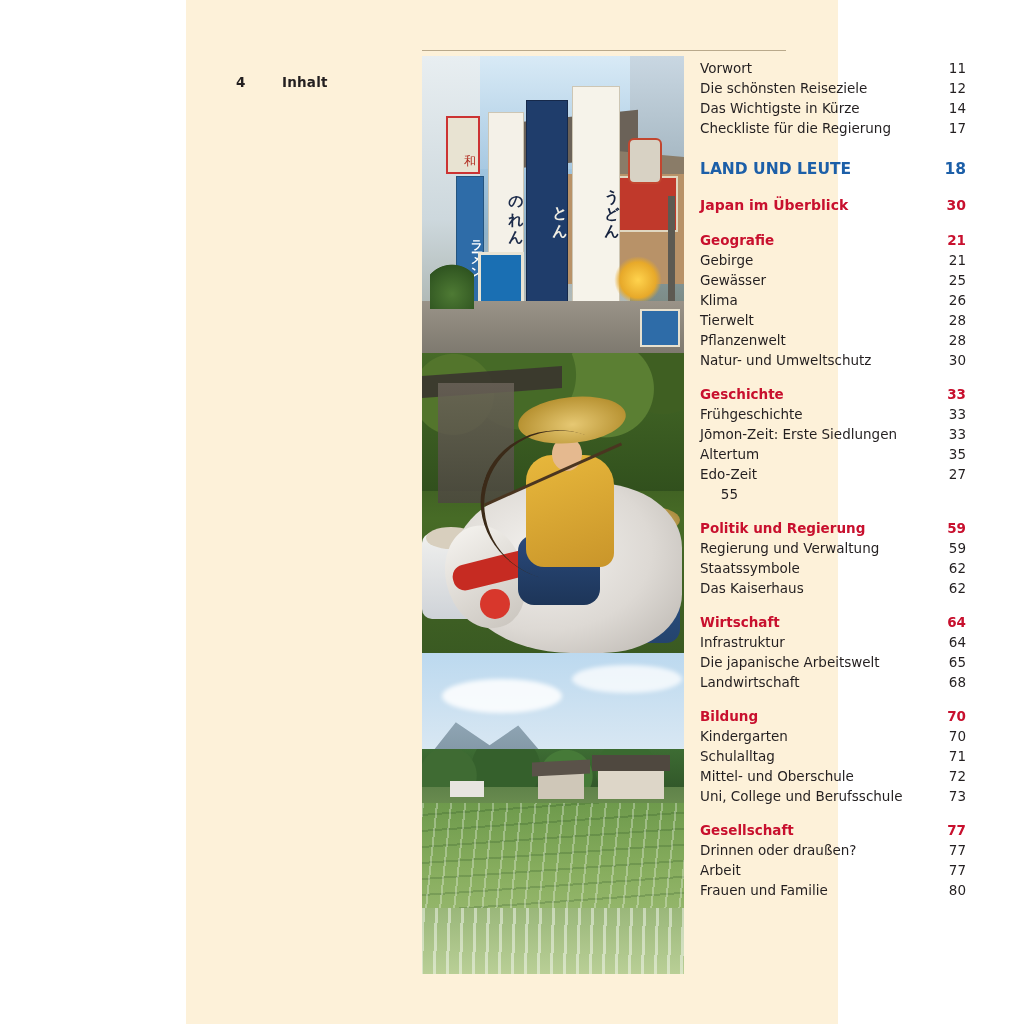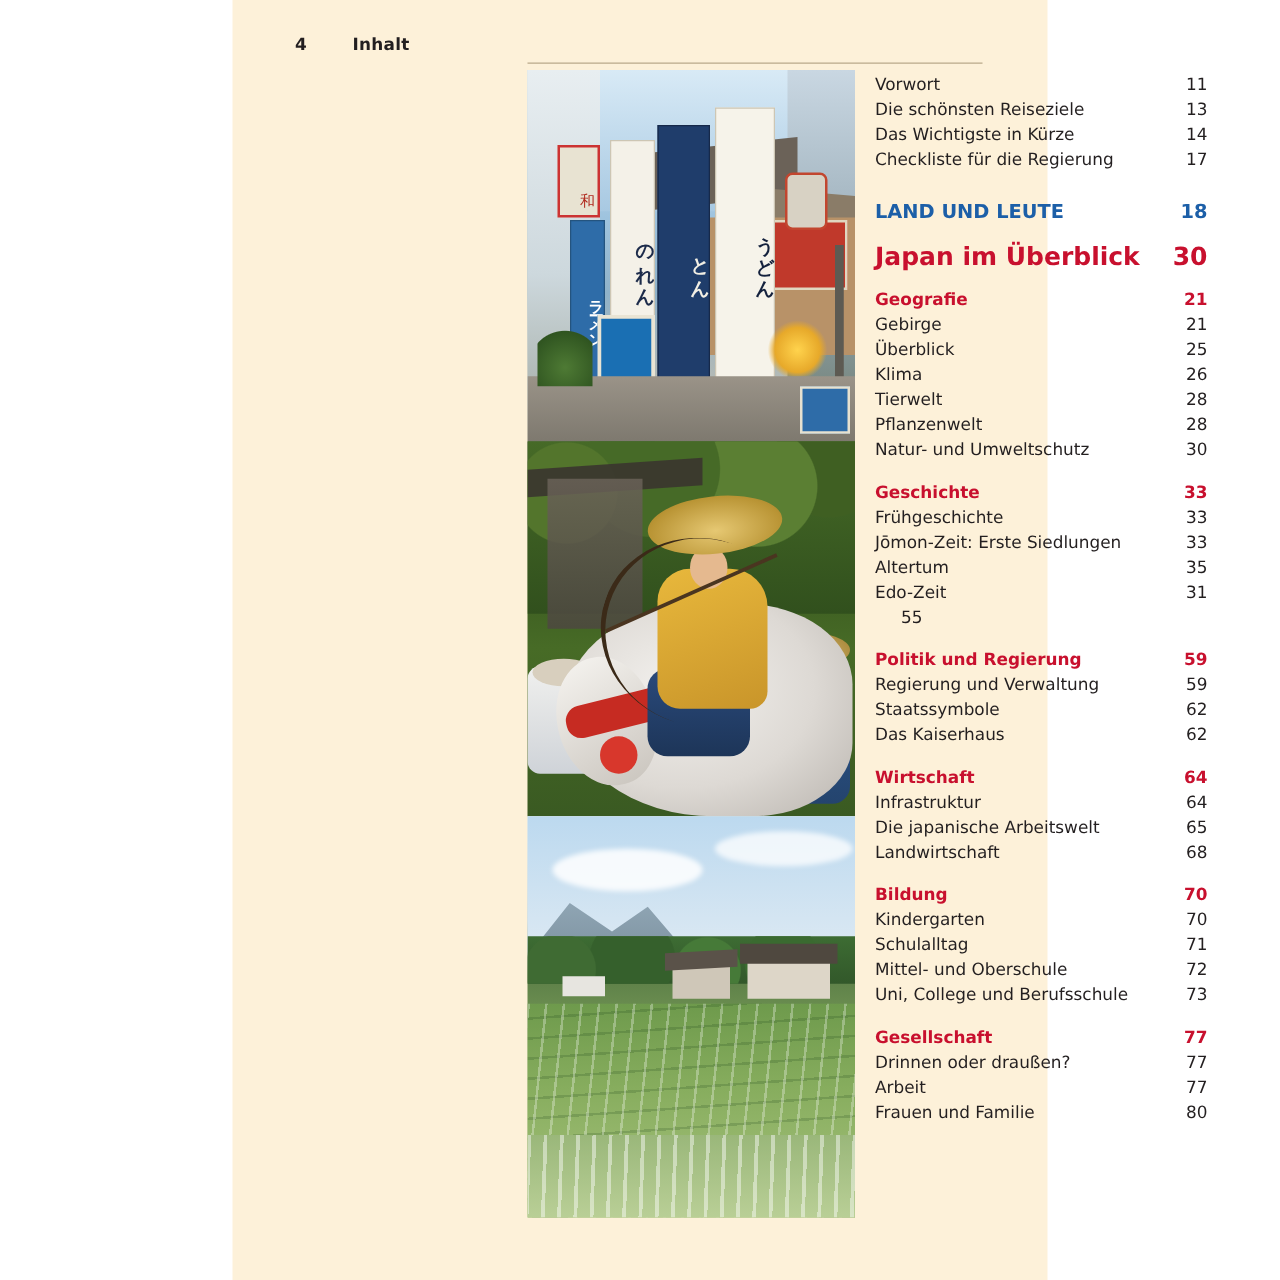--- a/index.html
+++ b/index.html
@@ -31,20 +31,21 @@
     font-size: 13.5px;
     color: #231f20;
   }
   .header .folio {
     width: 46px;
     font-weight: bold;
   }
   .header .caption {
     font-weight: bold;
     letter-spacing: 0.2px;
+    margin-top: 46px;
   }
   .header-rule {
     position: absolute;
     left: 236px;
     top: 50px;
     width: 364px;
     height: 1px;
     background: #b9a98b;
   }
 
@@ -211,21 +212,21 @@
     align-items: flex-start;
     justify-content: space-between;
     line-height: 20px;
     padding: 0;
   }
   .row .t { padding-right: 8px; }
   .row .p { text-align: right; min-width: 22px; margin-left: 16px; }
   .row.item { color: #231f20; }
   .row.cat { color: #c8102e; font-weight: bold; }
   .row.sec { color: #1c5fa8; font-weight: bold; font-size: 15.5px; line-height: 22px; }
-  .row.sub { color: #c8102e; font-weight: bold; font-size: 20px; line-height: 22px; }
+  .row.sub { color: #c8102e; font-weight: bold; font-size: 14px; line-height: 22px; }
   .gap-lg { height: 20px; }
   .gap-md { height: 14px; }
 </style>
 </head>
 <body>
 
 <div class="page">
 
   <div class="header">
     <span class="folio">4</span>
@@ -298,21 +299,21 @@
   </div>
 
   <div class="toc">
 
     <div class="row item">
       <span class="t">Vorwort</span>
       <span class="p">11</span>
     </div>
     <div class="row item">
       <span class="t">Die schönsten Reiseziele</span>
-      <span class="p">13</span>
+      <span class="p">12</span>
     </div>
     <div class="row item">
       <span class="t">Das Wichtigste in Kürze</span>
       <span class="p">14</span>
     </div>
     <div class="row item">
       <span class="t">Checkliste für die Regierung</span>
       <span class="p">17</span>
     </div>
 
@@ -334,21 +335,21 @@
 
     <div class="row cat">
       <span class="t">Geografie</span>
       <span class="p">21</span>
     </div>
     <div class="row item">
       <span class="t">Gebirge</span>
       <span class="p">21</span>
     </div>
     <div class="row item">
-      <span class="t">Überblick</span>
+      <span class="t">Gewässer</span>
       <span class="p">25</span>
     </div>
     <div class="row item">
       <span class="t">Klima</span>
       <span class="p">26</span>
     </div>
     <div class="row item">
       <span class="t">Tierwelt</span>
       <span class="p">28</span>
     </div>
@@ -374,21 +375,21 @@
     <div class="row item">
       <span class="t">Jōmon-Zeit: Erste Siedlungen</span>
       <span class="p">33</span>
     </div>
     <div class="row item">
       <span class="t">Altertum</span>
       <span class="p">35</span>
     </div>
     <div class="row item">
       <span class="t">Edo-Zeit</span>
-      <span class="p">31</span>
+      <span class="p">27</span>
     </div>
     <div class="row item">
       <span class="p">55</span>
     </div>
 
     <div class="gap-md"></div>
 
     <div class="row cat">
       <span class="t">Politik und Regierung</span>
       <span class="p">59</span>

